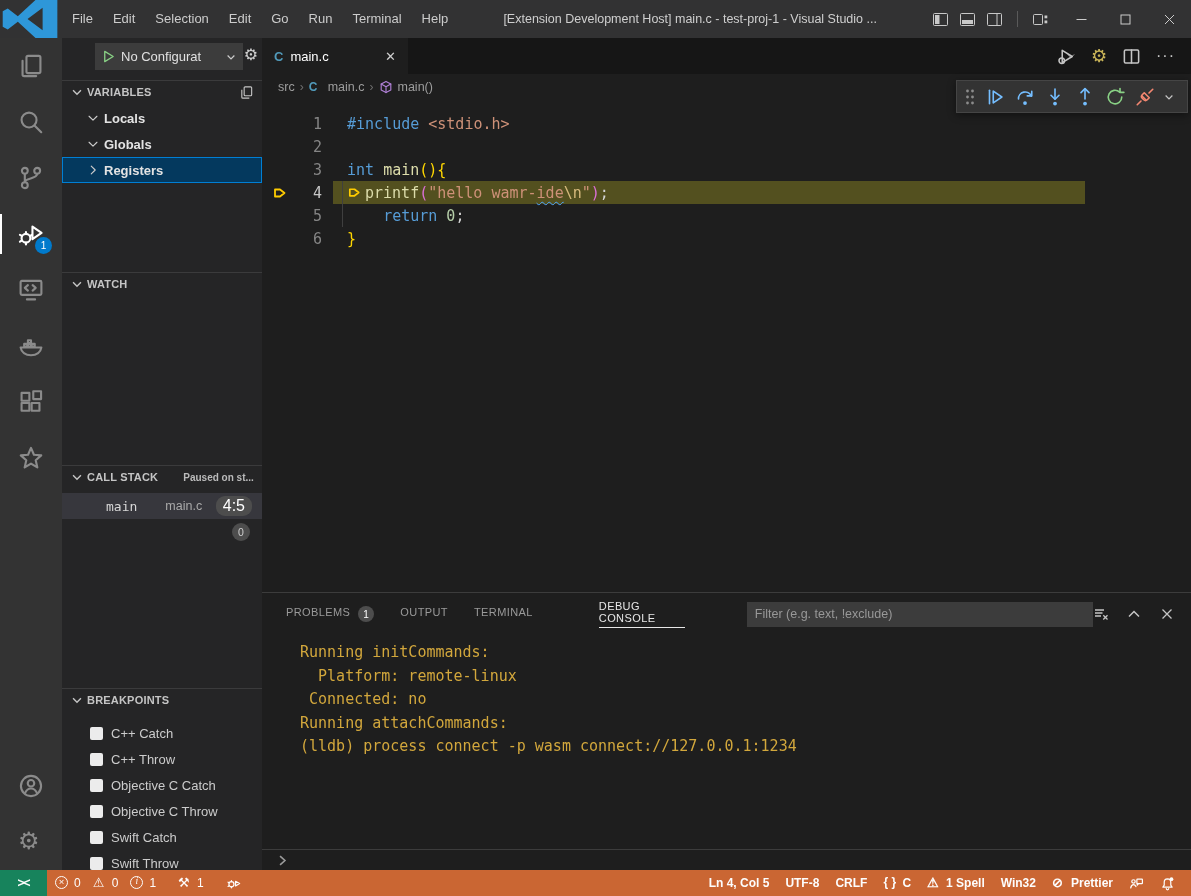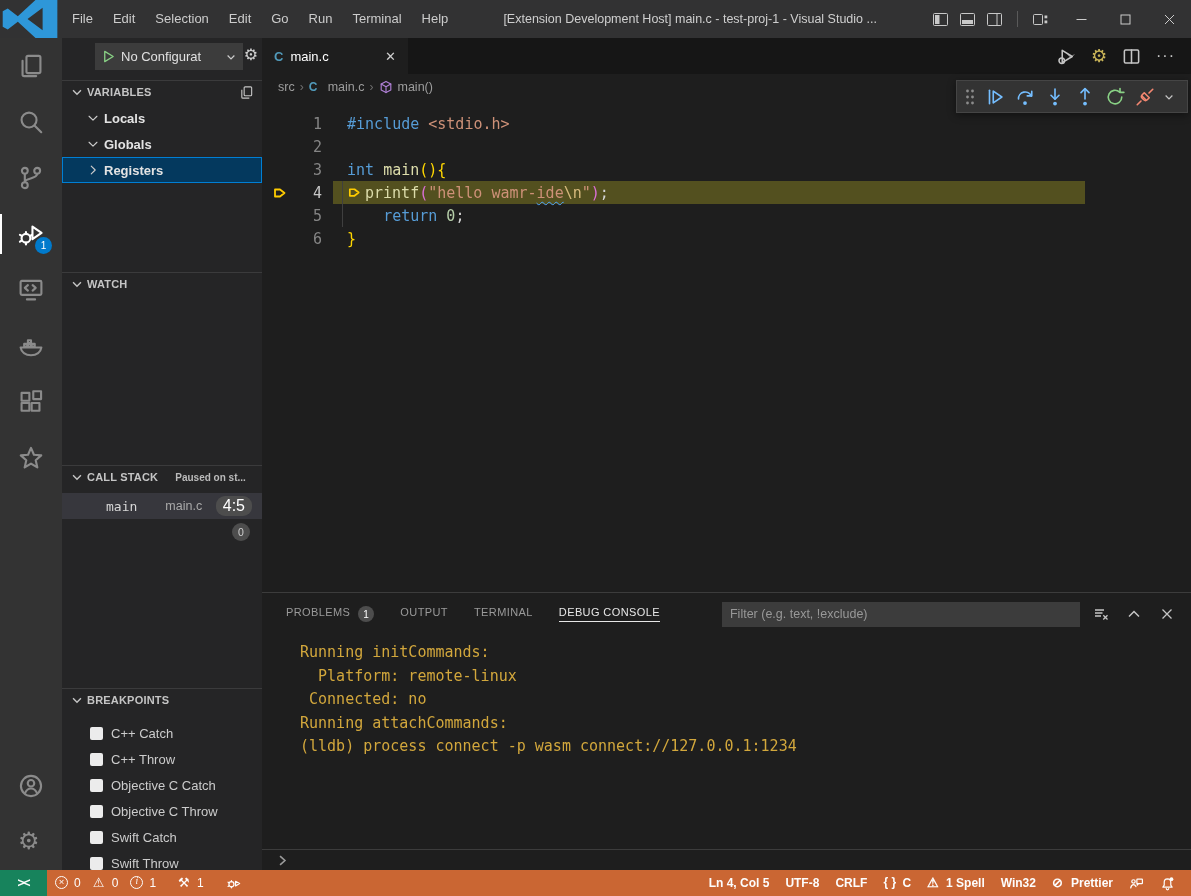--- a/index.html
+++ b/index.html
@@ -38,21 +38,21 @@
   .config-dd .play { width:15px; height:15px; color:#89d185; }
   .config-label { font-size:13px; color:#e0e0e0; white-space:nowrap; overflow:hidden; flex:1; }
   .config-dd .chev { width:12px; height:12px; color:#cccccc; }
   .config-gear { position:absolute; right:4px; top:9px; color:#cfcfcf; font-size:16px; line-height:1; }
 
   .sb-section { position:absolute; left:0; right:0; border-top:1px solid rgba(128,128,128,0.25); }
   .sb-head { height:22px; display:flex; align-items:center; padding:0 8px; gap:3px; }
   .sb-head .chev { width:14px; height:14px; color:#c5c5c5; flex:none; }
   .sb-title { font-size:11px; font-weight:bold; color:#c5c5c5; letter-spacing:.2px; }
   .sb-head-right { margin-left:auto; display:flex; align-items:center; gap:6px; }
-  .sb-status { font-size:10px; font-weight:bold; color:#bbbbbb; margin-left:14px; }
+  .sb-status { font-size:10px; font-weight:bold; color:#bbbbbb; margin-left:22px; }
   .copy-ic { width:15px; height:15px; color:#c5c5c5; }
   .sb-row { position:absolute; left:0; right:0; height:26px; display:flex; align-items:center; padding-left:24px; gap:4px; }
   .sb-row .chev { width:14px; height:14px; color:#cccccc; flex:none; }
   .sb-row .lbl { font-size:13px; font-weight:bold; color:#e3e3e3; }
   .sb-row.selected { background:#04395e; outline:1px solid #007fd4; outline-offset:-1px; }
 
   .cs-frame { position:absolute; left:0; right:0; height:26px; background:#37373d; display:flex; align-items:center; padding:0 10px 0 44px; }
   .cs-name { font-family:"DejaVu Sans Mono", monospace; font-size:13px; color:#d8d8d8; }
   .cs-file { font-size:12.5px; color:#a9a9a9; margin-left:28px; }
   .pill { margin-left:auto; background:#4d4d4d; color:#ffffff; font-size:16px; border-radius:9px; padding:1px 7px; }
@@ -99,21 +99,21 @@
   .dbg-btn .ic { width:20px; height:20px; }
   .tone-blue{color:#75beff} .tone-green{color:#89d185} .tone-red{color:#f48771}
   .grip { width:14px; height:20px; color:#8c8c8c; }
   .dbg-chev { width:12px; height:12px; color:#c5c5c5; }
 
   
   .panel { position:absolute; left:0; top:554px; right:0; height:278px; background:#1e1e1e; border-top:1px solid #3c3c3c; }
   .panel-header { height:42px; display:flex; align-items:center; padding-left:24px; }
   .ptab { margin-right:26px; display:flex; align-items:center; gap:8px; font-size:11px; letter-spacing:.4px; color:#9a9a9a; }
   .ptab .lbl { padding-bottom:3px; border-bottom:1px solid transparent; }
-  .ptab.active .lbl { color:#e7e7e7; border-bottom:1px solid #e7e7e7; }
+  .ptab.active .lbl { color:#e7e7e7; border-bottom:1px solid #e7e7e7;margin-left:40px; }
   .pbadge { width:16px; height:16px; border-radius:50%; background:#4d4d4d; color:#ffffff; font-size:10px; display:flex; align-items:center; justify-content:center; }
   .filter-input { margin-left:36px; width:358px; height:25px; background:#3c3c3c; border:none; outline:none; color:#cccccc; font-size:12.5px; padding:0 8px; font-family:"Liberation Sans", sans-serif; }
   .filter-input::placeholder { color:#989898; }
   .ph-icons { margin-left:auto; display:flex; align-items:center; gap:17px; padding-right:16px; color:#c5c5c5; }
   .ph-icons .ic { width:16px; height:16px; }
   .panel-content { position:absolute; left:0; top:42px; right:0; bottom:21px; padding:6px 0 0 38px; overflow:hidden; }
   .console-line { font-family:"DejaVu Sans Mono", monospace; font-size:15px; line-height:23.5px; white-space:pre; }
   .panel-input { position:absolute; left:0; right:0; bottom:0; height:21px; border-top:1px solid #3c3c3c; display:flex; align-items:center; padding-left:14px; color:#9a9a9a; }
   .panel-input .ic { width:13px; height:13px; }
 

